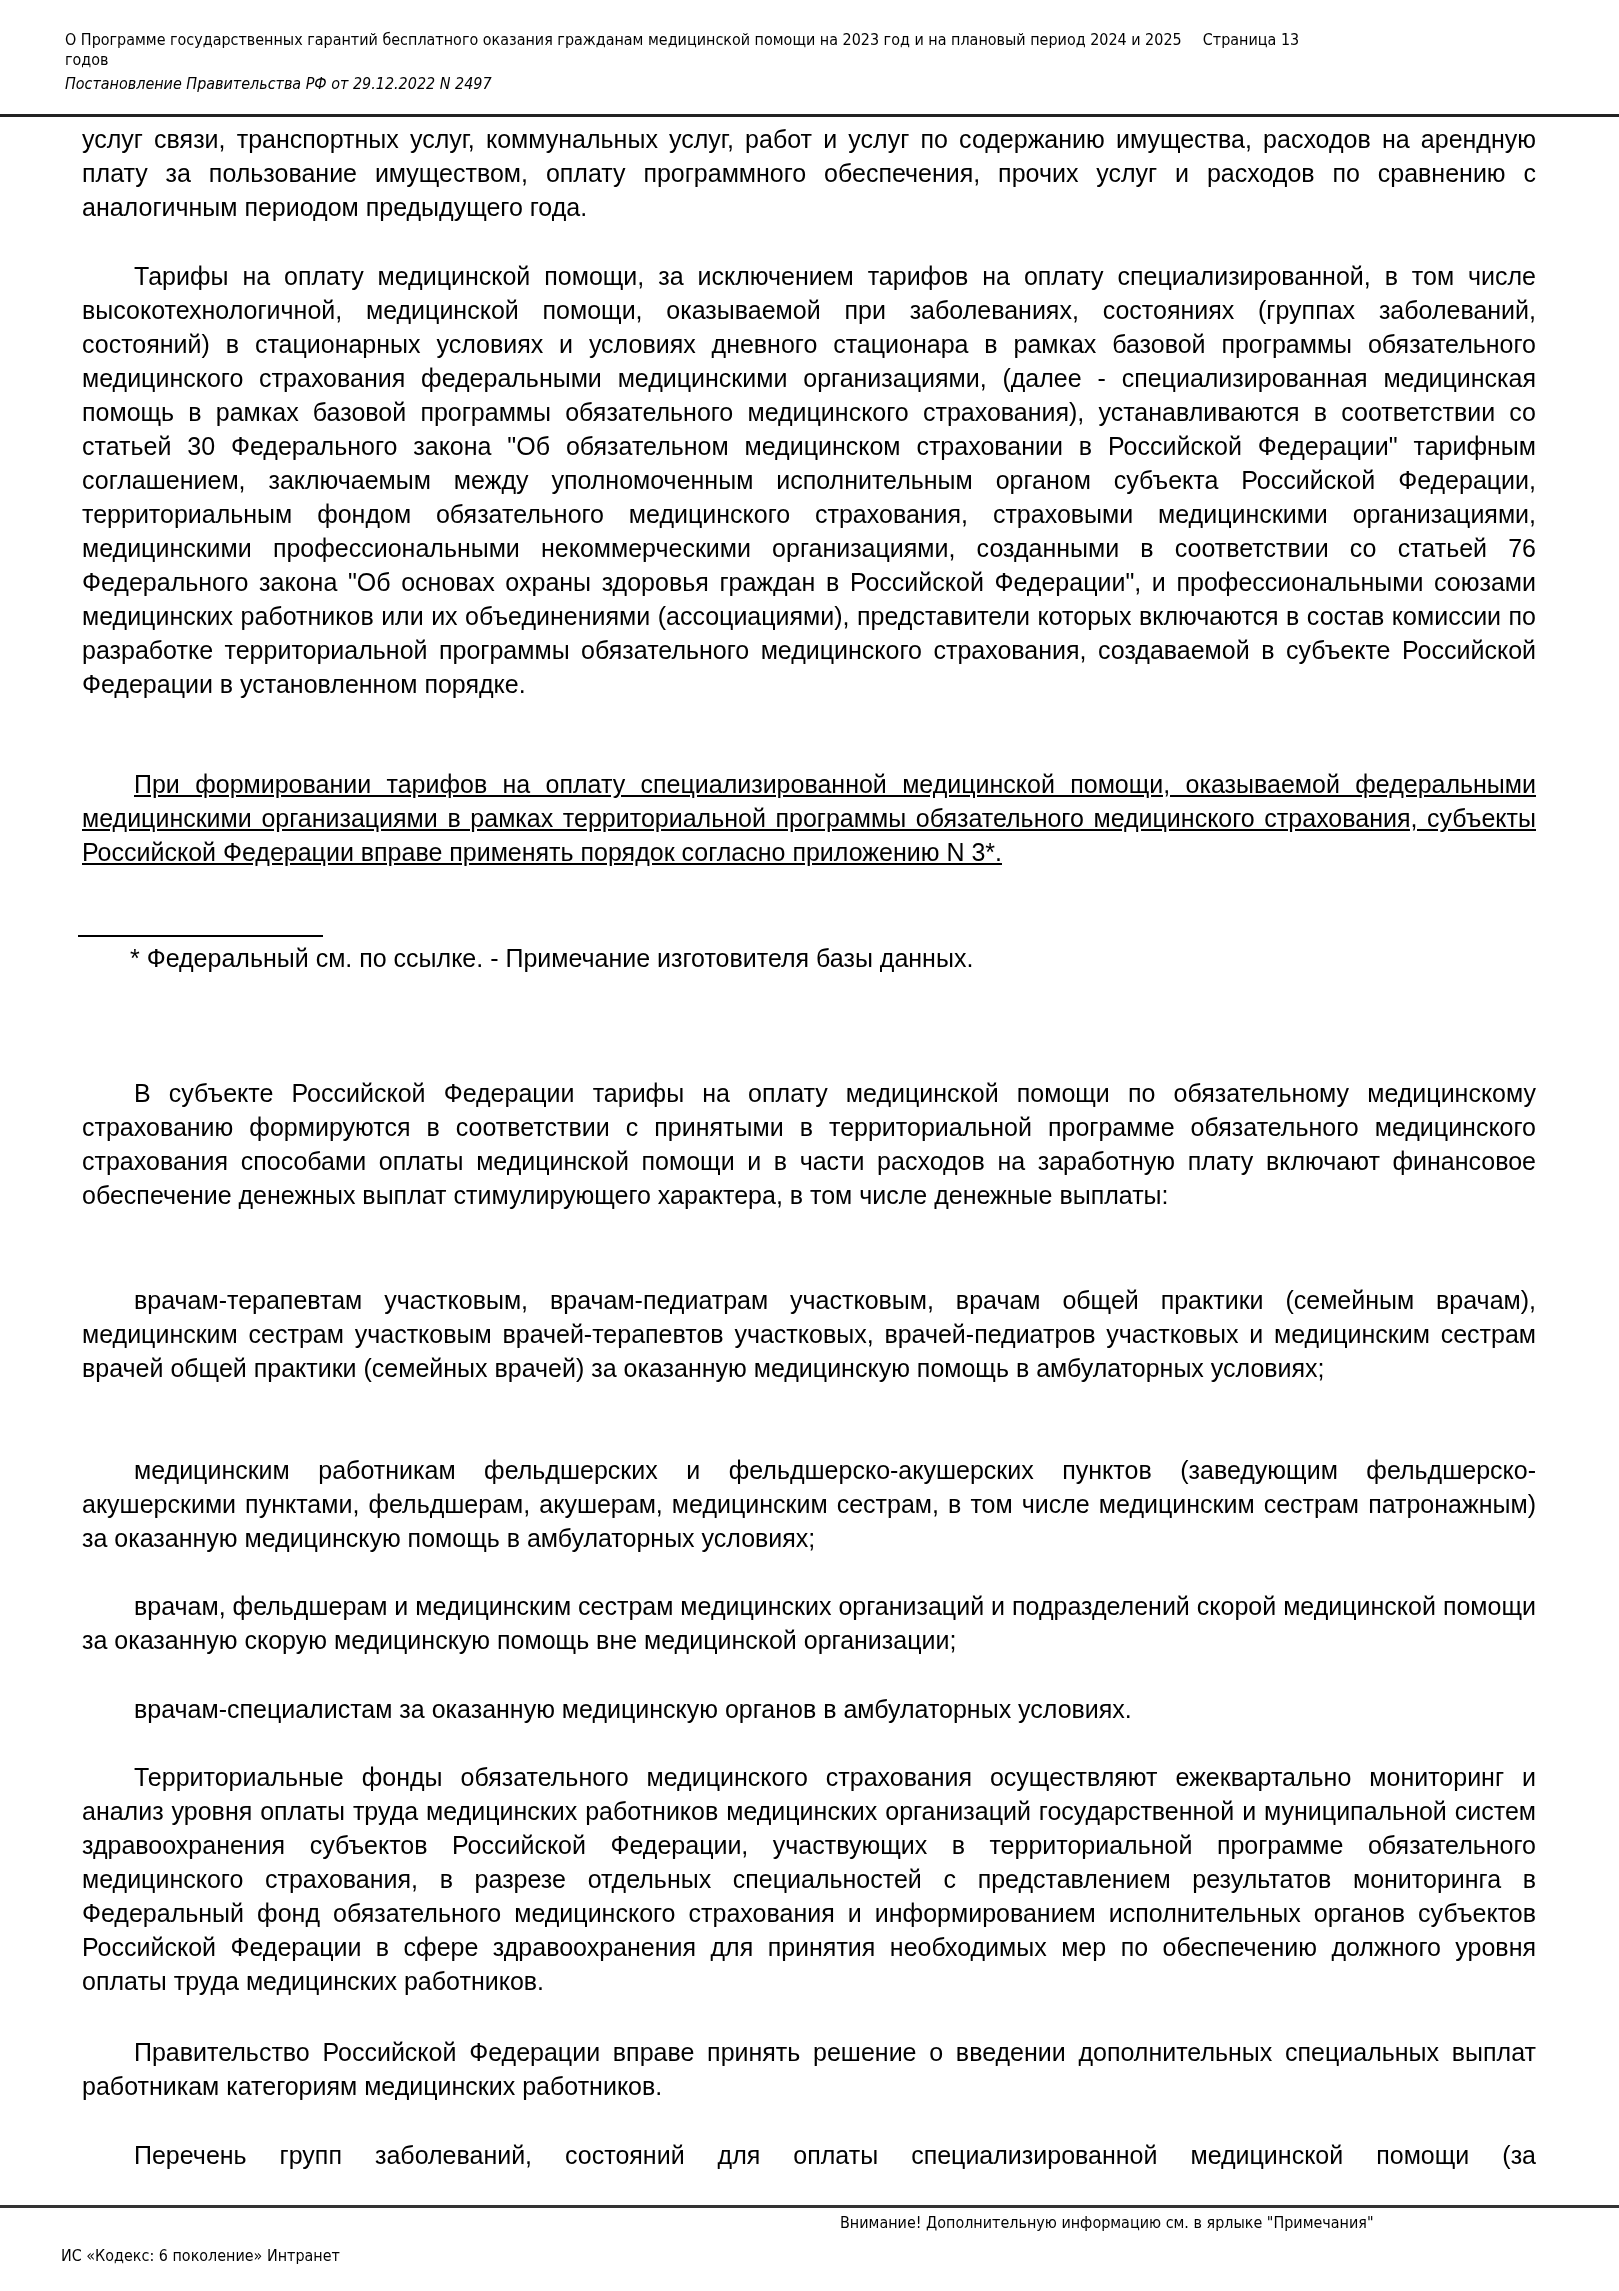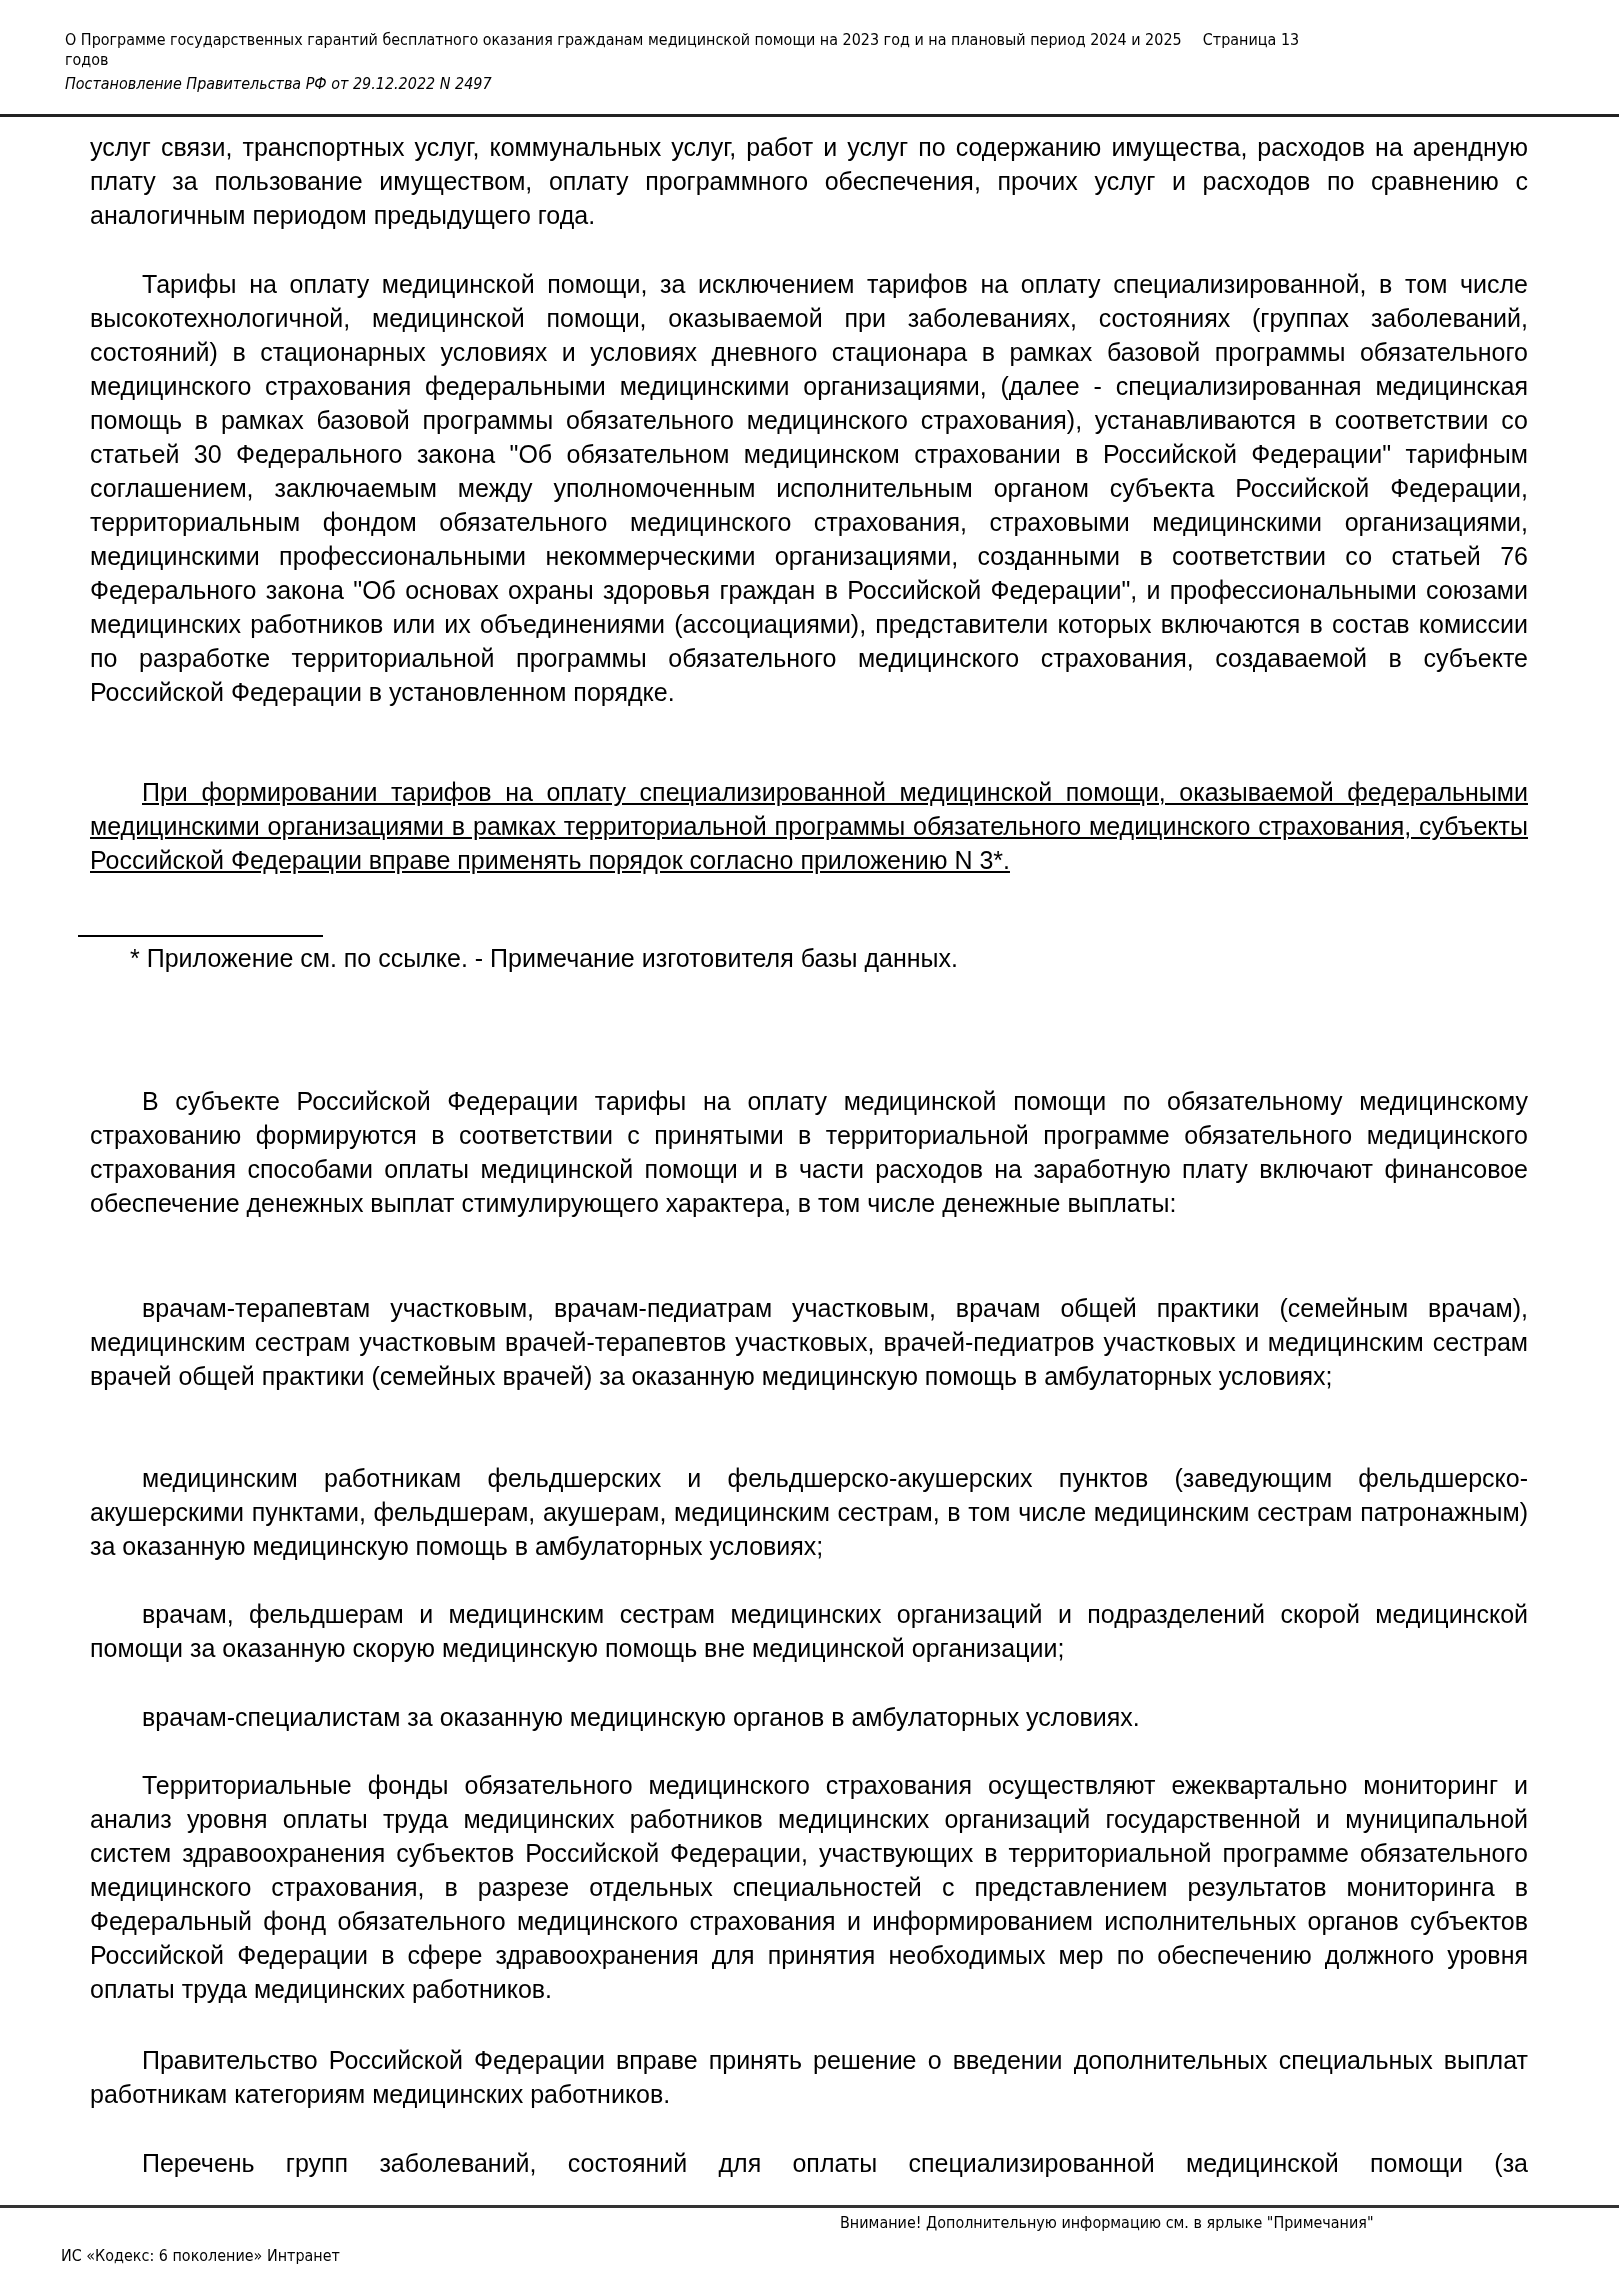--- a/index.html
+++ b/index.html
@@ -4,21 +4,21 @@
 <style>
   html, body { margin: 0; padding: 0; background: #ffffff; }
   body { width: 1619px; height: 2292px; position: relative; overflow: hidden; color: #000; }
   .hdr { position: absolute; left: 65px; top: 30px; width: 1490px; font-family: "DejaVu Sans", sans-serif; font-size: 16.7px; line-height: 19.6px; color: #000; transform: scaleX(0.86); transform-origin: left top; }
   .hdr-title { position: absolute; left: 0; top: 0; width: 1313px; }
   .hdr-page { position: absolute; left: 1323px; top: 0; white-space: nowrap; }
   .hdr-sub { position: absolute; left: 0; top: 44px; font-style: italic; white-space: nowrap; }
   .rule-top { position: absolute; left: 0; top: 114px; width: 1619px; height: 2.9px; background: #222; }
   .rule-bottom { position: absolute; left: 0; top: 2205px; width: 1619px; height: 2.9px; background: #333; }
   .content { position: absolute; left: 78px; width: 1462px; font-family: "Liberation Sans", sans-serif; font-size: 25px; line-height: 34px; text-align: justify; color: #000; }
-  .p { margin: 12px; }
+  .p { margin: 4px; }
   .indent { text-indent: 52px; }
   .fn-rule { position: absolute; left: 78px; top: 935px; width: 245px; height: 2px; background: #000; }
   .fn { position: absolute; left: 130px; top: 941px; font-family: "Liberation Sans", sans-serif; font-size: 25px; line-height: 34px; white-space: nowrap; }
   .ftr-note { position: absolute; left: 840px; top: 2213px; font-family: "DejaVu Sans", sans-serif; font-size: 16.7px; line-height: 19.6px; white-space: nowrap; transform: scaleX(0.86); transform-origin: left top; }
   .ftr-sys { position: absolute; left: 61px; top: 2246px; font-family: "DejaVu Sans", sans-serif; font-size: 16.7px; line-height: 19.6px; white-space: nowrap; transform: scaleX(0.86); transform-origin: left top; }
 </style>
 </head>
 <body>
 
 <div class="hdr">
@@ -34,21 +34,21 @@
 
 <div class="content" style="top:255px;">
   <p class="p indent">Тарифы на оплату медицинской помощи, за исключением тарифов на оплату специализированной, в том числе высокотехнологичной, медицинской помощи, оказываемой при заболеваниях, состояниях (группах заболеваний, состояний) в стационарных условиях и условиях дневного стационара в рамках базовой программы обязательного медицинского страхования федеральными медицинскими организациями, (далее - специализированная медицинская помощь в рамках базовой программы обязательного медицинского страхования), устанавливаются в соответствии со статьей 30 Федерального закона "Об обязательном медицинском страховании в Российской Федерации" тарифным соглашением, заключаемым между уполномоченным исполнительным органом субъекта Российской Федерации, территориальным фондом обязательного медицинского страхования, страховыми медицинскими организациями, медицинскими профессиональными некоммерческими организациями, созданными в соответствии со статьей 76 Федерального закона "Об основах охраны здоровья граждан в Российской Федерации", и профессиональными союзами медицинских работников или их объединениями (ассоциациями), представители которых включаются в состав комиссии по разработке территориальной программы обязательного медицинского страхования, создаваемой в субъекте Российской Федерации в установленном порядке.</p>
 </div>
 
 <div class="content" style="top:763px;text-decoration:underline;">
   <p class="p indent">При формировании тарифов на оплату специализированной медицинской помощи, оказываемой федеральными медицинскими организациями в рамках территориальной программы обязательного медицинского страхования, субъекты Российской Федерации вправе применять порядок согласно приложению N 3*.</p>
 </div>
 
 <div class="fn-rule"></div>
-<div class="fn">* Приложение см. по ссылке. - Примечание изготовителя базы данных.</div>
+<div class="fn">* Федеральный см. по ссылке. - Примечание изготовителя базы данных.</div>
 
 <div class="content" style="top:1072px;">
   <p class="p indent">В субъекте Российской Федерации тарифы на оплату медицинской помощи по обязательному медицинскому страхованию формируются в соответствии с принятыми в территориальной программе обязательного медицинского страхования способами оплаты медицинской помощи и в части расходов на заработную плату включают финансовое обеспечение денежных выплат стимулирующего характера, в том числе денежные выплаты:</p>
 </div>
 
 <div class="content" style="top:1279px;">
   <p class="p indent">врачам-терапевтам участковым, врачам-педиатрам участковым, врачам общей практики (семейным врачам), медицинским сестрам участковым врачей-терапевтов участковых, врачей-педиатров участковых и медицинским сестрам врачей общей практики (семейных врачей) за оказанную медицинскую помощь в амбулаторных условиях;</p>
 </div>
 
 <div class="content" style="top:1449px;">

